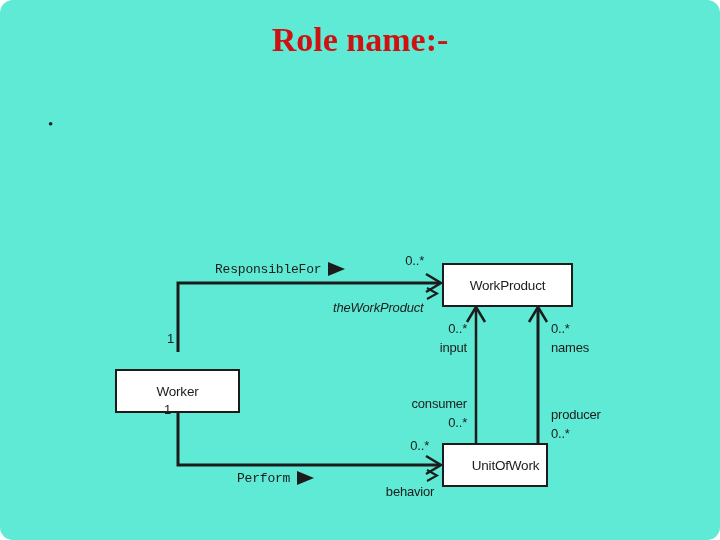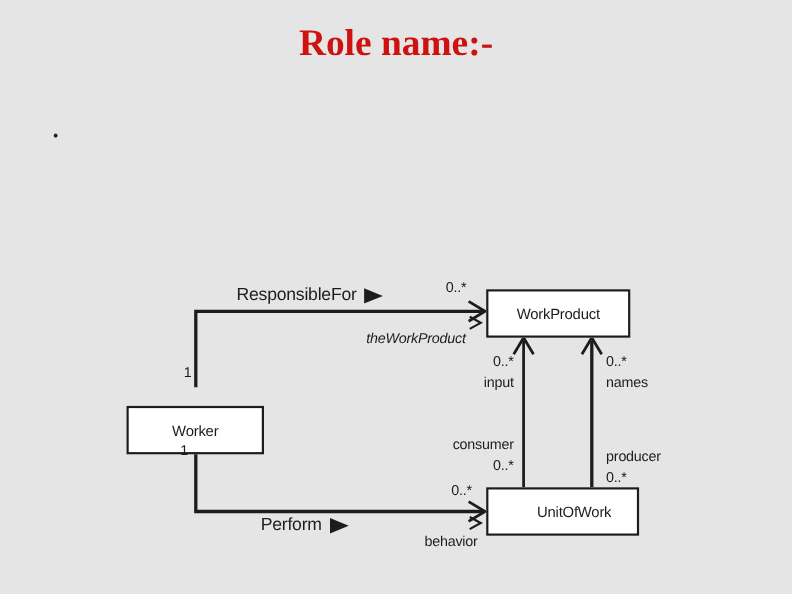--- a/index.html
+++ b/index.html
@@ -1,18 +1,18 @@
 <!DOCTYPE html>
 <html style="--title-color: #ce1212; --teal-color: #2878a8; --ink-color: #1c1c1c;"><head>
 <meta charset="utf-8">
 <style>
   html,body { margin:0; padding:0; background:#fff; }
   .slide {
-    position:relative; width:720px; height:540px; background:#e5e5e5;
-    overflow:hidden; font-family:"Liberation Serif","DejaVu Serif",serif;
+    position:relative; width:720px; height:540px; background:#5eead4;
+    overflow:hidden; font-family:"Liberation Serif","DejaVu Serif",serif;border-radius:13px;
   }
   .page-title {
     position:absolute; top:20px; left:0; width:720px; text-align:center;
     font-size:34px; line-height:40px; font-weight:bold;
     color:var(--title-color,#ce1212); letter-spacing:0px;
   }
   .bullet-item { position:absolute; left:48px; top:110px; width:626px; display:flex; }
   .bullet-marker {
     width:22px; flex:0 0 22px; font-size:15px; line-height:27px;
     color:#1f1f1f; padding-top:1px;
@@ -26,32 +26,32 @@
     font-family:"Liberation Sans","DejaVu Sans",sans-serif; color:var(--ink-color,#1c1c1c); }
   .diagram svg { position:absolute; left:0; top:0; }
   .class-box {
     position:absolute; box-sizing:border-box; background:#fff;
     border:2px solid var(--ink-color,#1c1c1c);
     display:flex; align-items:center; justify-content:center;
     font-size:13.5px; letter-spacing:-0.2px;
   }
   .box-worker      { left:5px;   top:104px; width:125px; height:44px;margin-top:17px; }
   .box-workproduct { left:332px; top:15px;  width:131px; height:44px;justify-content:center; }
-  .box-unitofwork  { left:332px; top:195px; width:139px; height:44px;padding-left:21px; }
+  .box-unitofwork  { left:332px; top:195px; width:106px; height:44px;padding-left:21px; }
   .dlabel {
     position:absolute; font-size:13px; line-height:19px; letter-spacing:-0.2px;
     white-space:nowrap; color:var(--ink-color,#1c1c1c);
   }
   .alignr { text-align:right; }
   .tri {
     display:inline-block; width:0; height:0; margin-left:7px;
     border-top:7px solid transparent; border-bottom:7px solid transparent;
     border-left:17px solid var(--ink-color,#1c1c1c); vertical-align:-3px;
   }
-  .assoc-name { font-size:16px; }
+  .assoc-name { font-size:13px;font-family:Liberation Mono, monospace; }
 </style>
 </head>
 <body>
 
 <div class="slide">
 
   <div class="page-title">Role name:-</div>
 
   <div class="bullet-item">
     <div class="bullet-marker">•</div>

